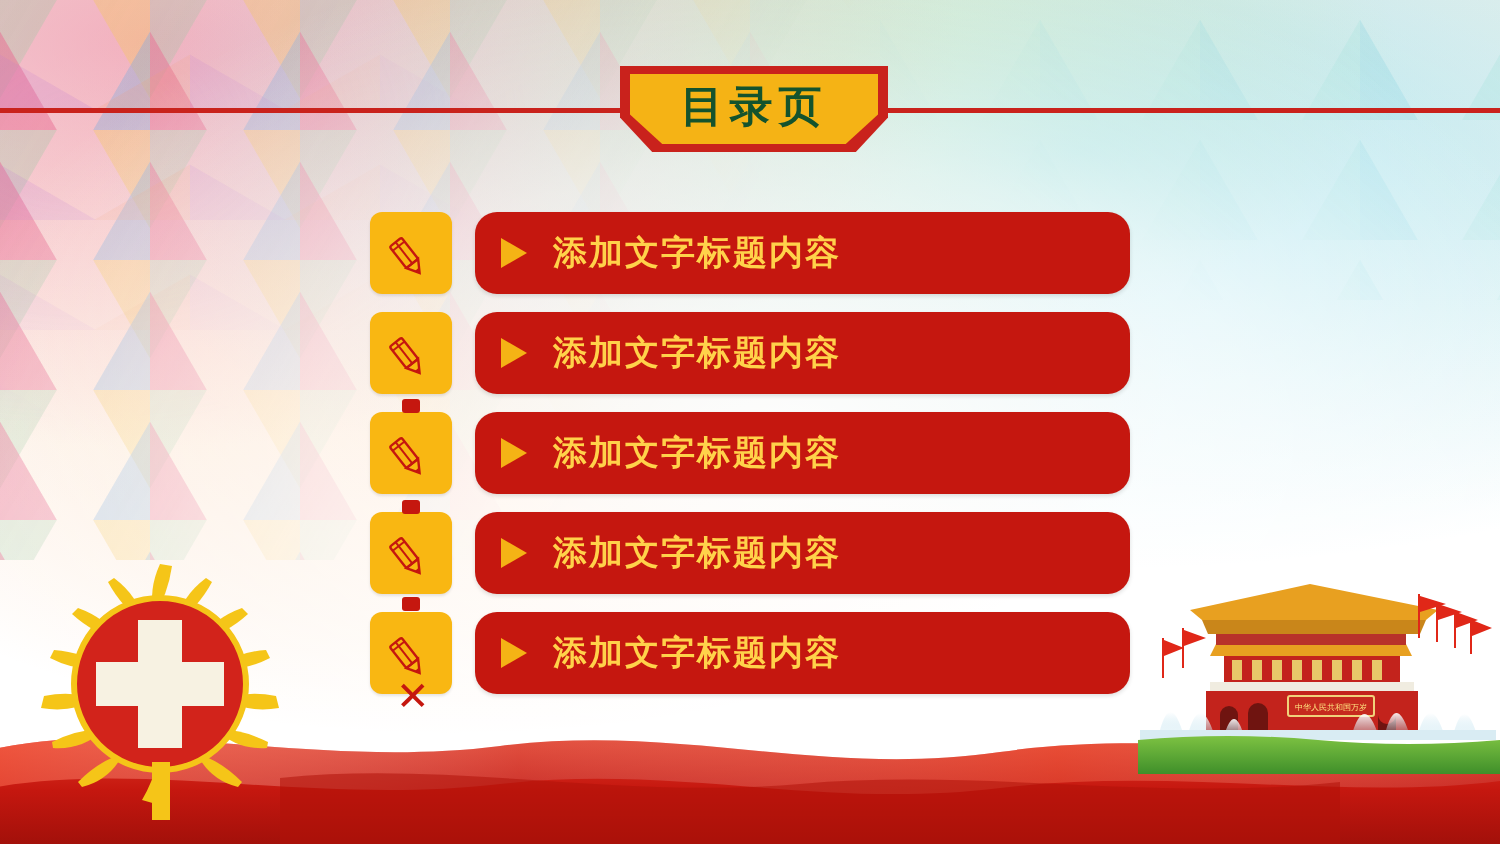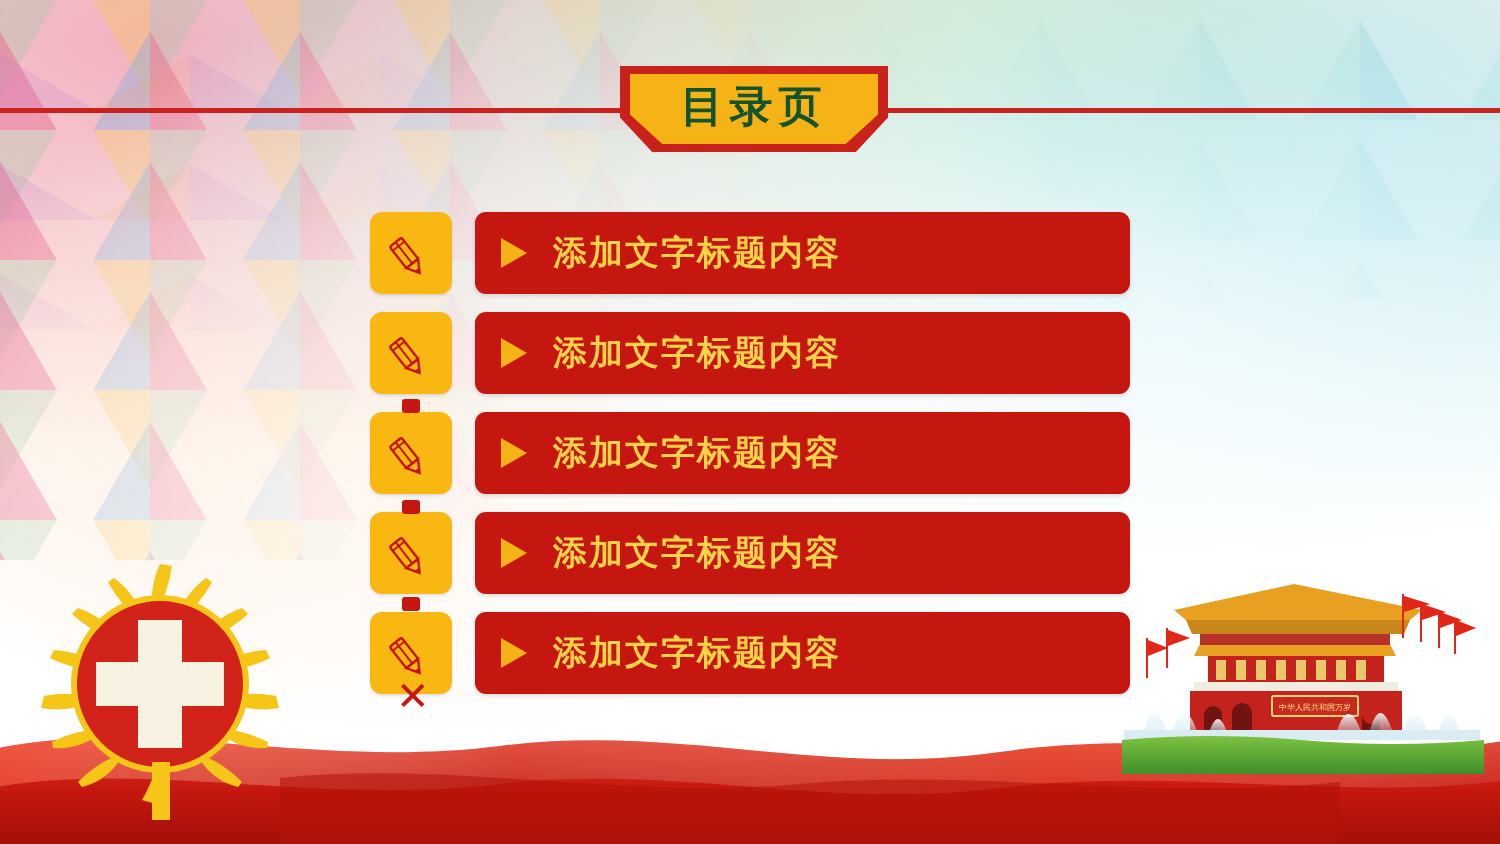--- a/index.html
+++ b/index.html
@@ -152,21 +152,21 @@
     justify-content: center;
   }
   .pencil-box svg { display: block; }
   .bar {
     position: absolute;
     left: 105px;
     top: 0;
     width: 655px;
     height: 82px;
     background: #c5170f;
-    border-radius: 11px;
+    border-radius: 22px;
     display: flex;
     align-items: center;
     box-shadow: 0 2px 4px rgba(0,0,0,0.13);
   }
   .bar .play {
     margin-left: 26px;
     width: 0; height: 0;
     border-left: 26px solid #f5b315;
     border-top: 15px solid transparent;
     border-bottom: 15px solid transparent;
@@ -211,21 +211,21 @@
     left: 10px;
     bottom: 20px;
     width: 320px;
     height: 300px;
   }
   .emblem svg { display: block; width: 100%; height: 100%; }
 
   
   .tiananmen {
     position: absolute;
-    right: 16px;
+    right: 0;
     bottom: 70px;
     width: 380px;
     height: 230px;
   }
   .tiananmen svg { display: block; width: 100%; height: 100%; }
 </style>
 </head>
 <body>
 
 <div id="slide">

